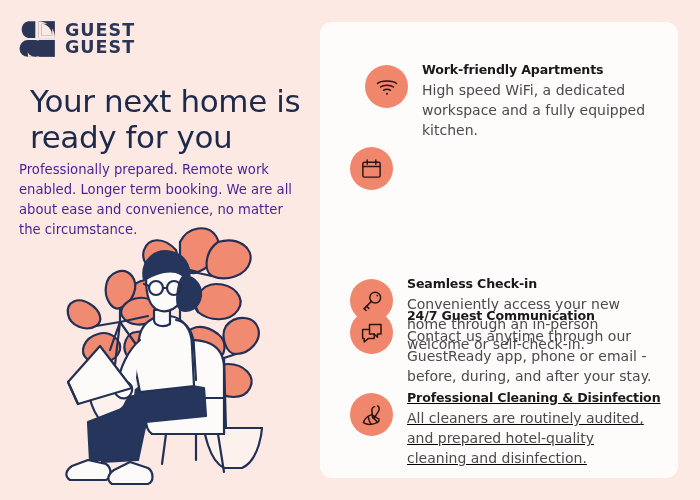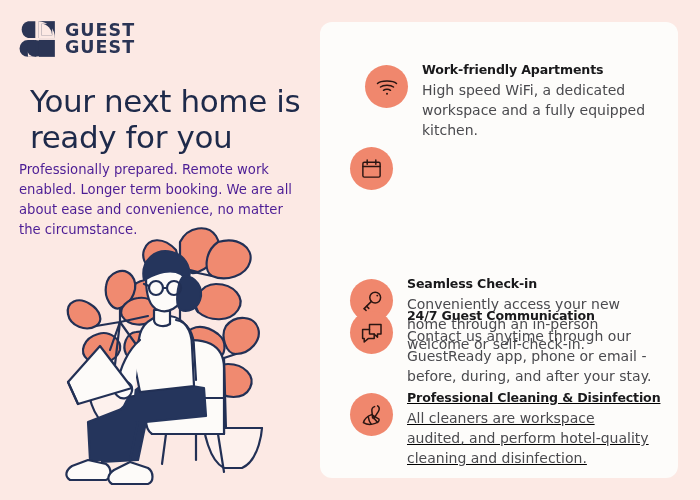--- a/index.html
+++ b/index.html
@@ -316,20 +316,20 @@
           <svg width="24" height="24" viewBox="0 0 24 24" fill="none" stroke="#2A1512" stroke-width="1.5" stroke-linecap="round" stroke-linejoin="round">
             <path d="M17.6 2.8 C19.4 4 19.6 6.2 18.4 8.4 L13.8 15.6"></path>
             <path d="M14.6 3.6 C12.6 4.2 11.6 5.8 11.9 8.2 L12.6 15"></path>
             <path d="M11.6 11.6 C7.2 13.2 4.4 16 3.4 19.6 C6.6 21.6 11.2 21.8 15.2 20.4 C18 19.4 19.4 17.8 19 16.2 Z"></path>
             <path d="M8.2 13.6 C8.6 16.6 9.6 19.2 11.2 21.2"></path>
             <path d="M13 12.4 C14 15.2 15.6 17.6 17.6 19.4"></path>
           </svg>
         </span>
         <div class="feature-text">
           <p class="feature-title">Professional Cleaning &amp; Disinfection</p>
-          <p class="feature-desc">All cleaners are workspace audited, and perform hotel-quality cleaning and disinfection.</p>
+          <p class="feature-desc">All cleaners are routinely audited, and prepared hotel-quality cleaning and disinfection.</p>
         </div>
       </li>
 
     </ul>
   </div>
 
 </div>
 
 </body></html>

